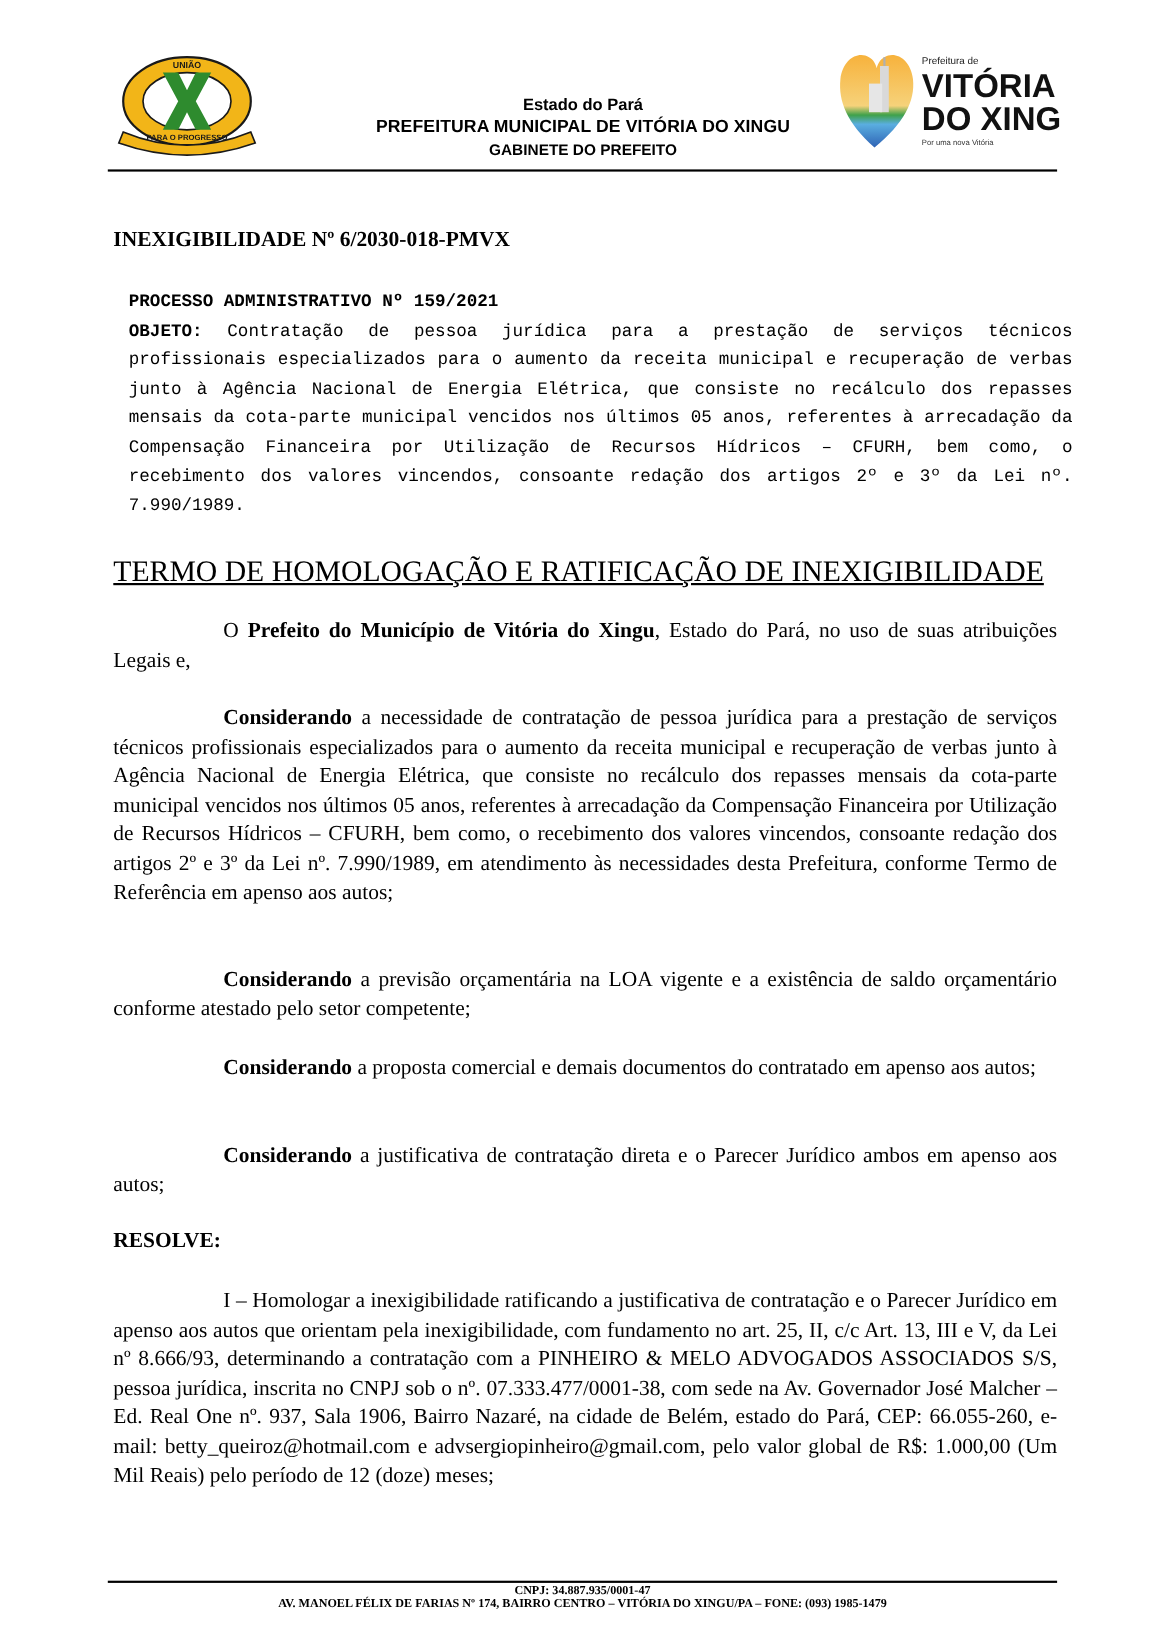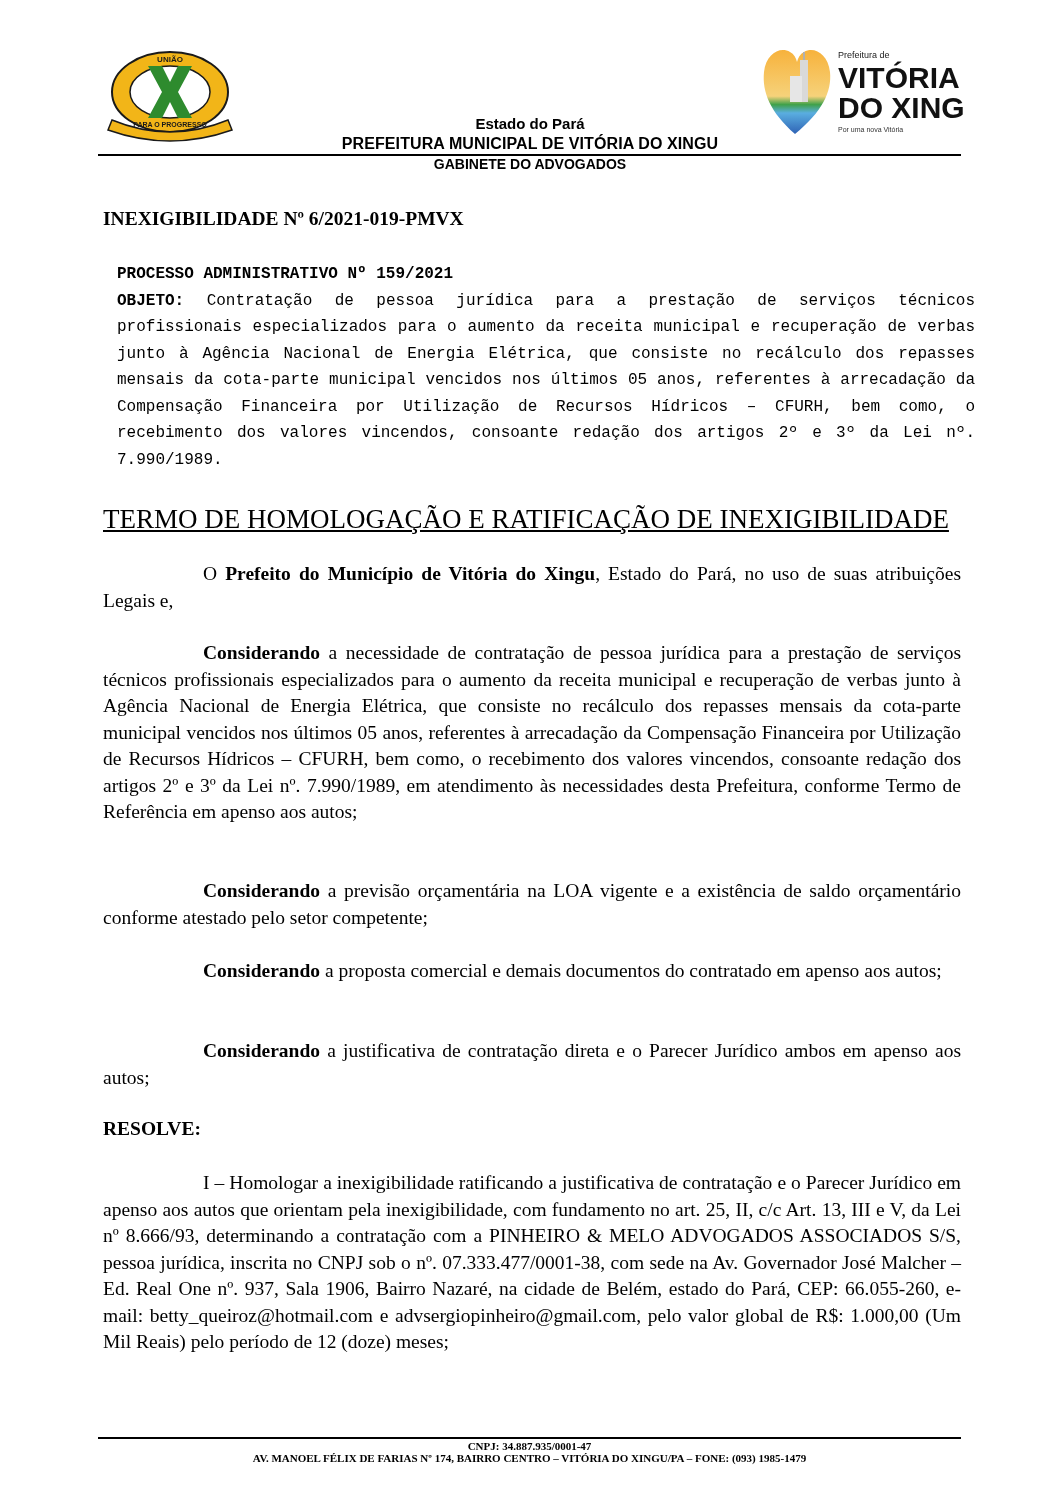--- a/index.html
+++ b/index.html
@@ -4,21 +4,21 @@
 <style>
   html, body { margin: 0; padding: 0; background: #ffffff; }
   body { width: 1059px; height: 1497px; position: relative; overflow: hidden; color: #000; }
   .page { position: absolute; left: 0; top: 0; width: 1059px; height: 1497px; }
 
   
   .logo-left { position: absolute; left: 100px; top: 44px; width: 140px; height: 100px; }
   .logo-right { position: absolute; left: 760px; top: 42px; width: 205px; height: 100px; }
   .header-text { position: absolute; left: 260px; top: 86px; width: 540px; text-align: center;
     font-family: "Liberation Sans", sans-serif; font-weight: bold; line-height: 20px; }
-  .header-text .state { font-size: 15px; margin-top: 28px; }
+  .header-text .state { font-size: 15px; }
   .header-text .pref { font-size: 16px; letter-spacing: 0.1px; }
   .header-text .gab { font-size: 14px; }
   .header-rule { position: absolute; left: 98px; top: 154px; width: 863px; height: 2px; background: #000; }
   .bold { font-weight: bold; }
   .title-inex { position: absolute; left: 103px; top: 208px; font-family: "Liberation Serif", serif; font-weight: bold; font-size: 19.5px; }
   .proc { position: absolute; left: 117px; top: 261px; width: 858px; font-family: Liberation Mono, monospace; font-size: 16px; line-height: 26.5px; text-align: justify; }
   .proc p { margin: 0; }
   .termo { position: absolute; left: 103px; top: 504px; width: 858px; text-align: left; font-family: "Liberation Serif", serif; font-weight: normal; font-size: 27px; text-decoration: underline; }
   .para { position: absolute; left: 103px; width: 858px; font-family: "Liberation Serif", serif; font-size: 19.5px; line-height: 26.5px; text-align: justify; }
   .para p { margin: 0; text-indent: 100px; }
@@ -40,21 +40,21 @@
       <path d="M48 22 L62 22 L70 38 L78 22 L92 22 L78 48 L92 74 L78 74 L70 58 L62 74 L48 74 L62 48 Z" fill="#2e8b2e"></path>
       <path d="M12 76 Q70 100 128 76 L132 86 Q70 108 8 86 Z" fill="#f2b518" stroke="#1a1a1a" stroke-width="1.5"></path>
       <text x="70" y="18" text-anchor="middle" font-family="Liberation Sans, sans-serif" font-size="8" font-weight="bold" fill="#1a1a1a">UNIÃO</text>
       <text x="70" y="83" text-anchor="middle" font-family="Liberation Sans, sans-serif" font-size="7" font-weight="bold" fill="#1a1a1a">PARA O PROGRESSO</text>
     </svg>
   </div>
 
   <div class="header-text">
     <div class="state">Estado do Pará</div>
     <div class="pref">PREFEITURA MUNICIPAL DE VITÓRIA DO XINGU</div>
-    <div class="gab">GABINETE DO ADVOGADOS</div>
+    <div class="gab">GABINETE DO PREFEITO</div>
   </div>
 
   <div class="logo-right">
     <svg width="205" height="100" viewBox="0 0 205 100">
       <defs>
         <linearGradient id="hg" x1="0" y1="0" x2="0" y2="1">
           <stop offset="0" stop-color="#f7b23c"></stop>
           <stop offset="0.55" stop-color="#f6d27a"></stop>
           <stop offset="0.65" stop-color="#3fa14a"></stop>
           <stop offset="0.75" stop-color="#5aaee0"></stop>
@@ -67,21 +67,21 @@
       <rect x="30" y="34" width="12" height="26" fill="#e6e6e6"></rect>
       <text x="78" y="16" font-family="Liberation Sans, sans-serif" font-size="9" fill="#222">Prefeitura de</text>
       <text x="78" y="46" font-family="Liberation Sans, sans-serif" font-size="30" font-weight="bold" fill="#111">VITÓRIA</text>
       <text x="78" y="76" font-family="Liberation Sans, sans-serif" font-size="30" font-weight="bold" fill="#111">DO XINGU</text>
       <text x="78" y="90" font-family="Liberation Sans, sans-serif" font-size="7" fill="#333">Por uma nova Vitória</text>
     </svg>
   </div>
 
   <div class="header-rule"></div>
 
-  <div class="title-inex">INEXIGIBILIDADE Nº 6/2021-019-PMVX</div>
+  <div class="title-inex">INEXIGIBILIDADE Nº 6/2030-018-PMVX</div>
 
   <div class="proc">
     <p class="bold">PROCESSO ADMINISTRATIVO Nº 159/2021</p>
     <p><span class="bold">OBJETO:</span><span> Contratação de pessoa jurídica para a prestação de serviços técnicos profissionais especializados para o aumento da receita municipal e recuperação de verbas junto à Agência Nacional de Energia Elétrica, que consiste no recálculo dos repasses mensais da cota-parte municipal vencidos nos últimos 05 anos, referentes à arrecadação da Compensação Financeira por Utilização de Recursos Hídricos – CFURH, bem como, o recebimento dos valores vincendos, consoante redação dos artigos 2º e 3º da Lei nº. 7.990/1989.</span></p>
   </div>
 
   <div class="termo">TERMO DE HOMOLOGAÇÃO E RATIFICAÇÃO DE INEXIGIBILIDADE</div>
 
   <div class="para" style="top:561px;">
     <p><span>O </span><span class="bold">Prefeito do Município de Vitória do Xingu</span><span>, Estado do Pará, no uso de suas atribuições Legais e,</span></p>

